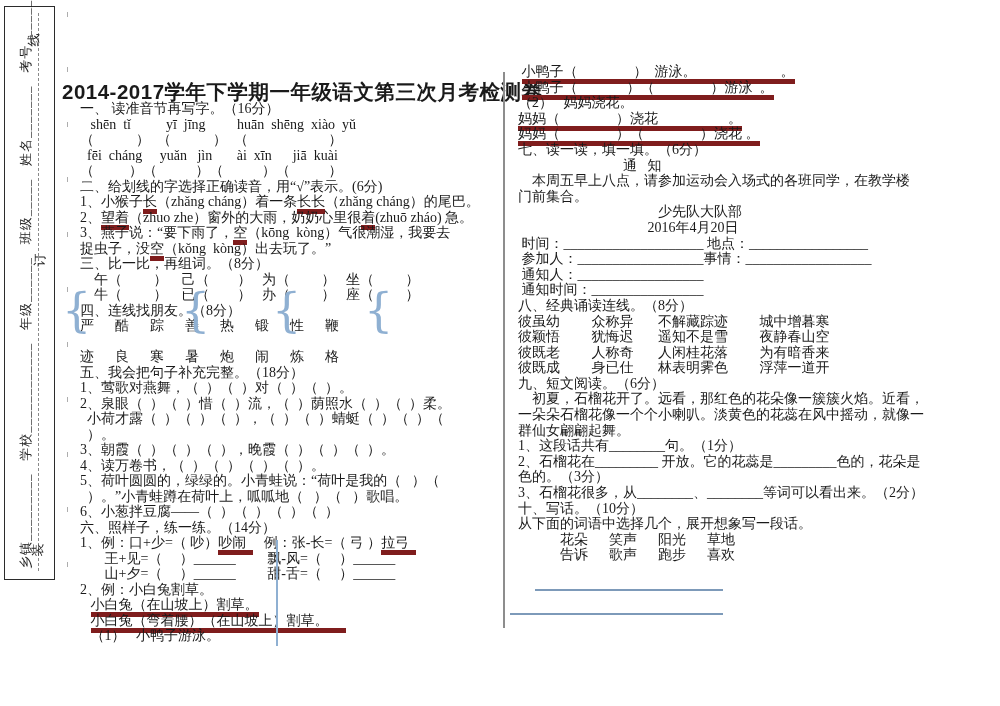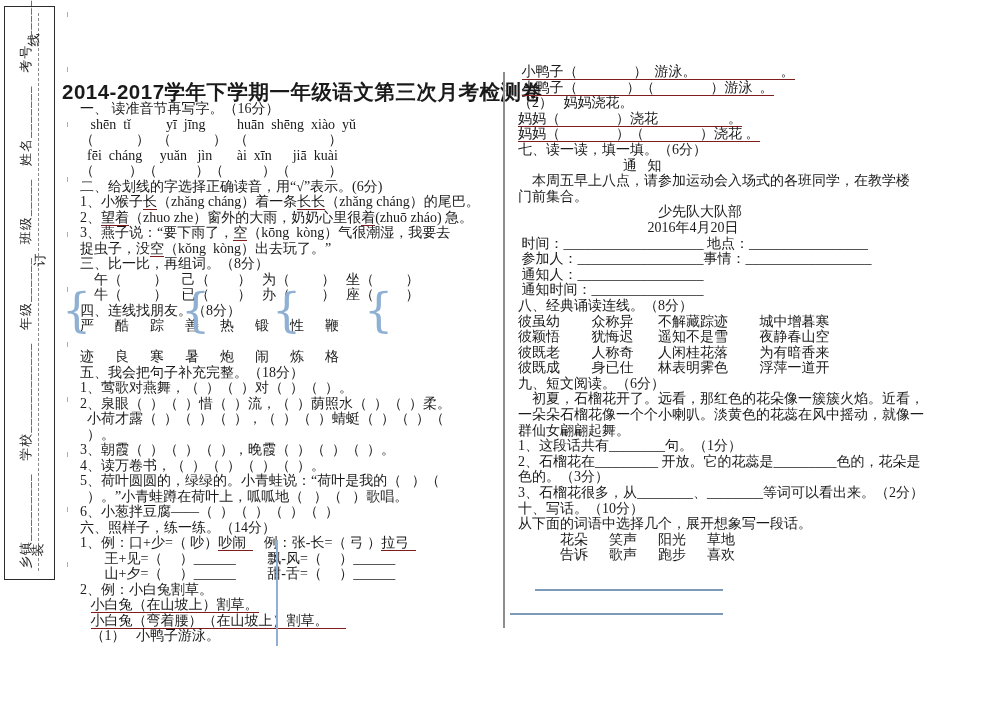--- a/index.html
+++ b/index.html
@@ -21,21 +21,21 @@
 
   
   .title{position:absolute;left:62px;top:78px;margin:0;font-size:20.5px;font-weight:bold;
          font-family:"Liberation Sans","DejaVu Sans",sans-serif;letter-spacing:0.5px;white-space:pre;}
 
   
   .col{position:absolute;white-space:pre;font-size:14px;}
   .col .line{min-height:15.5px;}
   #left-col{left:80px;top:101px;width:444px;line-height:15.45px;}
   #right-col{left:518px;top:64px;width:465px;line-height:15.6px;}
-  .u{border-bottom:1px solid #7f1d1d;}
+  .u{border-bottom:5px solid #7f1d1d;}
 
   
   .divider{position:absolute;left:503px;top:72px;width:1.5px;height:556px;background:var(--divider_gray,#8d8d8d);}
   .brace{position:absolute;font-family:"DejaVu Serif",serif;font-size:46px;line-height:48px;
          color:var(--accent_blue,#8fb0d2);font-weight:400;}
   .brace.b1{left:62px;top:286px;}
   .brace.b2{left:181px;top:286px;}
   .brace.b3{left:272px;top:286px;}
   .brace.b4{left:364px;top:286px;}
   .vline-blue{position:absolute;left:276px;top:540px;width:1.5px;height:106px;background:var(--accent_blue,#8fb0d2);}

